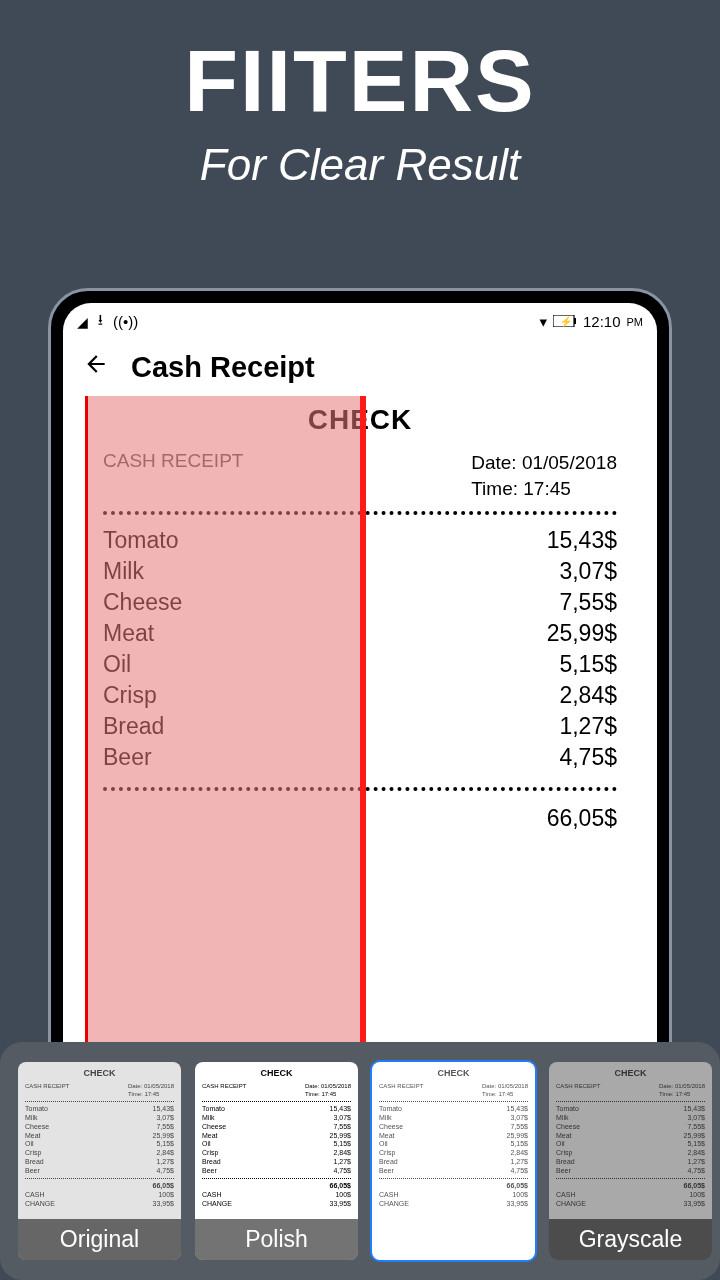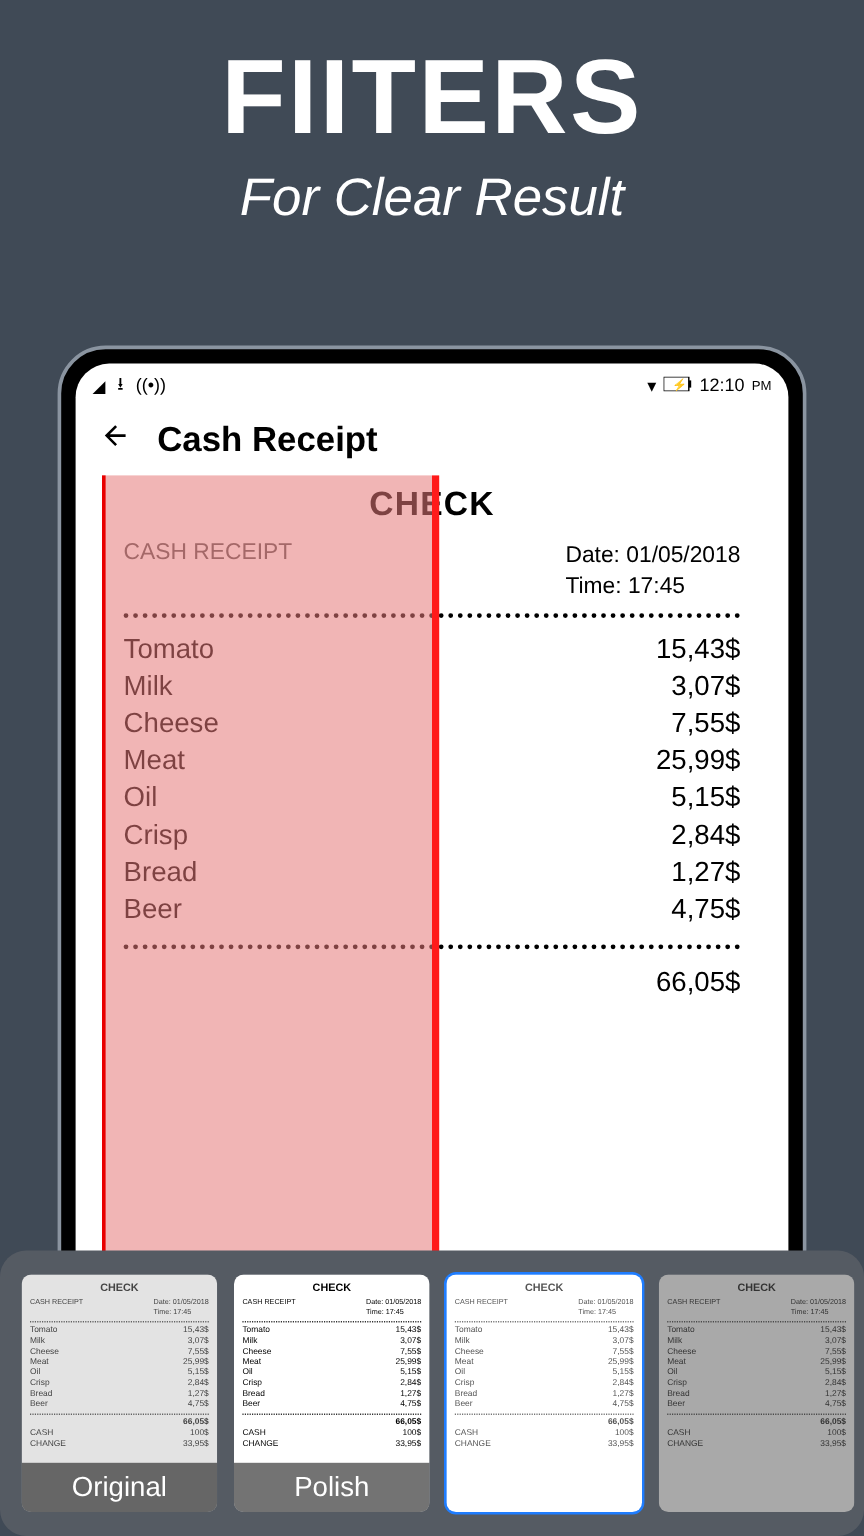--- a/index.html
+++ b/index.html
@@ -472,14 +472,15 @@
         </div>
         <div class="thumb-row">
           <span>CASH</span>
           <span>100$</span>
         </div>
         <div class="thumb-row">
           <span>CHANGE</span>
           <span>33,95$</span>
         </div>
   </div>
+      <div class="filter-label ">Grayscale</div>
     </div>
   </div>
 
 </body></html>

